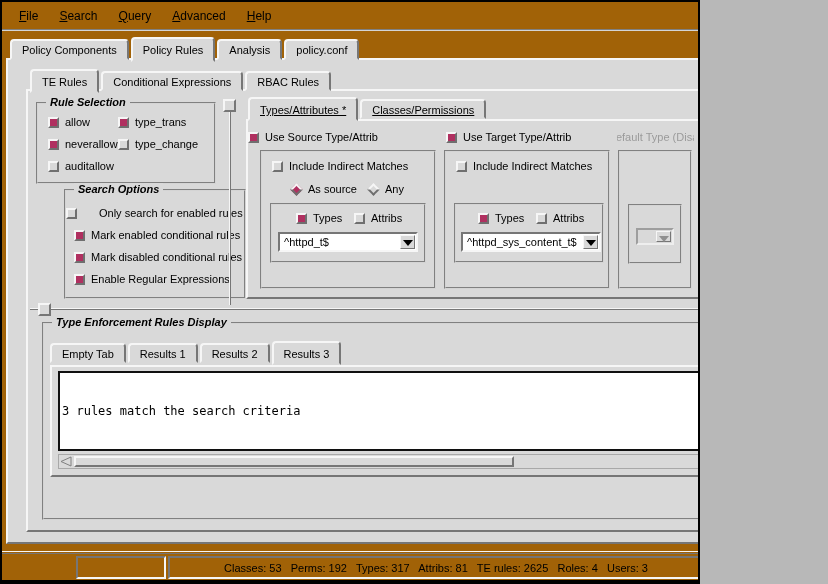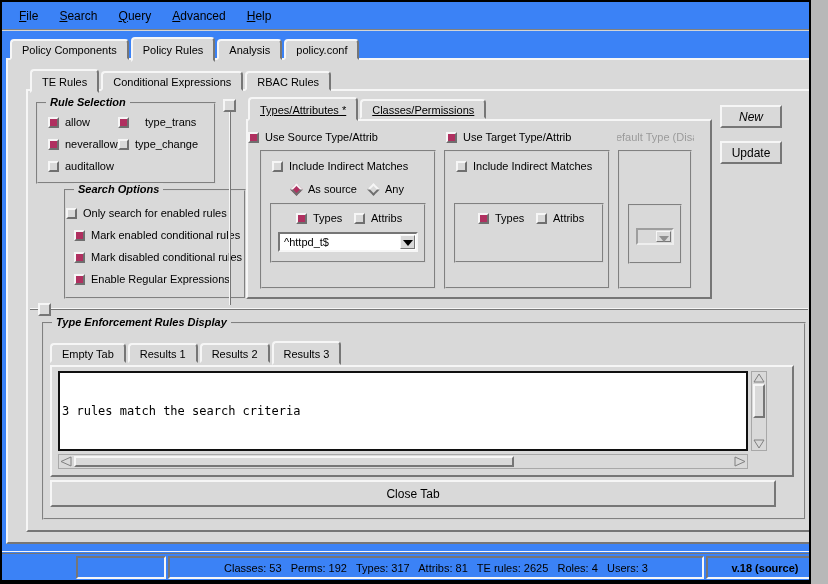--- a/index.html
+++ b/index.html
@@ -1,19 +1,19 @@
 <!DOCTYPE html>
 <html><head>
 <meta charset="utf-8">
 <style>
   * { margin:0; padding:0; box-sizing:border-box; }
   html,body { background:#b8b8b8; }
   body { font-family:"Liberation Sans", sans-serif; font-size:11px; color:#000; }
 
-  .window { position:relative; width:811px; height:584px; background:#3b82f6;
+  .window { position:relative; width:700px; height:584px; background:#a16207;
             border:2px solid #000; border-bottom-width:4px; overflow:hidden; }
 
   
   .raised  { border:2px solid; border-color:#f6f6f6 #767676 #767676 #f6f6f6; background:#d9d9d9; }
   .groovy  { border:2px groove #d4d4d4; }
 
   
   .menubar { position:absolute; left:0; top:0; right:0; height:29px;
              border-bottom:2px groove #d4d4d4; padding:5px 0 0 8px; }
   .menu-item { display:inline-block; padding:2px 9px; font-size:12px; cursor:default; }
@@ -118,41 +118,41 @@
   </div>
 
   <div class="subframe raised">
 
     <div class="labelframe" style="left:8px; top:11px; width:180px; height:82px;">
       <span class="lf-title">Rule Selection</span>
       <div class="cbrow" style="left:10px; top:12px;">
         <span class="ind on"></span>
         <span>allow</span>
       </div>
-      <div class="cbrow" style="left:80px; top:12px;gap:10px;">
+      <div class="cbrow" style="left:80px; top:12px;">
         <span class="ind on"></span>
         <span>type_trans</span>
       </div>
       <div class="cbrow" style="left:10px; top:34px;">
         <span class="ind on"></span>
         <span>neverallow</span>
       </div>
       <div class="cbrow" style="left:80px; top:34px;">
         <span class="ind"></span>
         <span>type_change</span>
       </div>
       <div class="cbrow" style="left:10px; top:56px;">
         <span class="ind"></span>
         <span>auditallow</span>
       </div>
     </div>
 
     <div class="labelframe" style="left:8px; top:98px; width:182px; height:110px;margin-left:28px;">
       <span class="lf-title">Search Options</span>
-      <div class="cbrow" style="left:0; top:16px;">
+      <div class="cbrow" style="left:0; top:16px;gap:16px;">
         <span class="ind"></span>
         <span>Only search for enabled rules</span>
       </div>
       <div class="cbrow" style="left:8px; top:38px;">
         <span class="ind on"></span>
         <span>Mark enabled conditional rules</span>
       </div>
       <div class="cbrow" style="left:8px; top:60px;">
         <span class="ind on"></span>
         <span>Mark disabled conditional rules</span>
@@ -215,20 +215,24 @@
           <span>Include Indirect Matches</span>
         </div>
         <div class="groovy" style="position:absolute; left:8px; top:51px; width:150px; height:60px;">
           <div class="cbrow" style="left:22px; top:7px;">
             <span class="ind on"></span>
             <span>Types</span>
           </div>
           <div class="cbrow" style="left:80px; top:7px;">
             <span class="ind"></span>
             <span>Attribs</span>
+          </div>
+          <div class="combo" style="left:5px; top:27px; width:140px;">
+            <span class="cval">^httpd_sys_content_t$</span>
+            <span class="carr"></span>
           </div>
         </div>
       </div>
 
       <div class="cliplabel dim" style="left:369px; top:10px; width:77px;">
         <span style="margin-left:-9px;">Default Type (Disabled)</span>
       </div>
       <div class="groovy" style="position:absolute; left:370px; top:29px; width:74px; height:139px;">
         <div class="groovy" style="position:absolute; left:8px; top:52px; width:54px; height:60px;">
           <div class="combo disabled" style="left:6px; top:22px; width:38px; height:17px;">
@@ -286,21 +290,20 @@
           </span>
           <div class="thumb" style="left:15px; top:1px; width:440px; height:11px;"></div>
           <span class="arrow" style="right:1px; top:1px;">
             <svg width="12" height="11" viewBox="0 0 12 11">
                 <polygon points="1,1 1,10 11,5.5" fill="#d9d9d9" stroke="#808080" stroke-width="1"></polygon>
               </svg>
           </span>
         </div>
       </div>
 
-      <div class="btn" style="left:6px; top:156px; width:726px; height:27px;">Close Tab</div>
     </div>
   </div>
 
   <div class="bottom-sep"></div>
   <div class="statusbox" style="left:74px; width:90px;"></div>
   <div class="statusbox" style="left:166px; width:536px;">Classes: 53   Perms: 192   Types: 317   Attribs: 81   TE rules: 2625   Roles: 4   Users: 3</div>
   <div class="statusbox" style="left:704px; width:118px;font-weight:bold;">v.18 (source)</div>
 
 </div>
 

